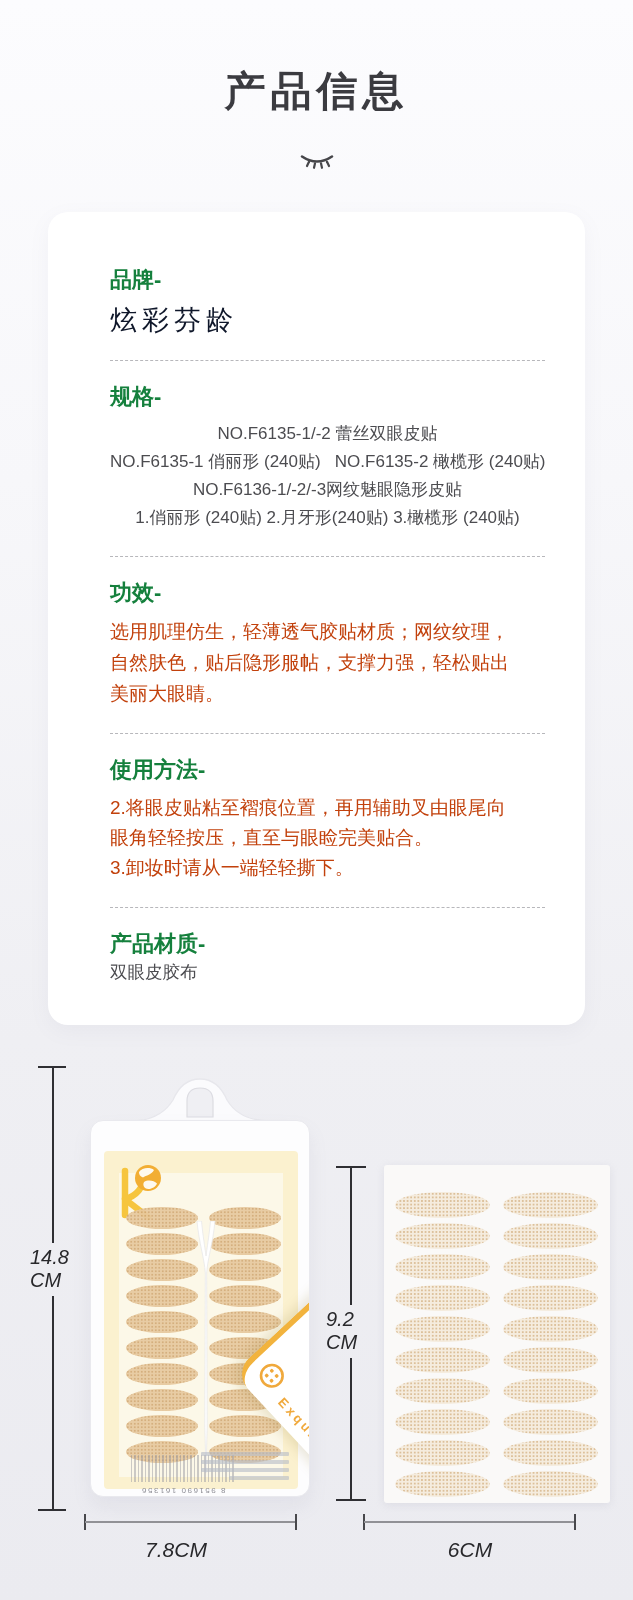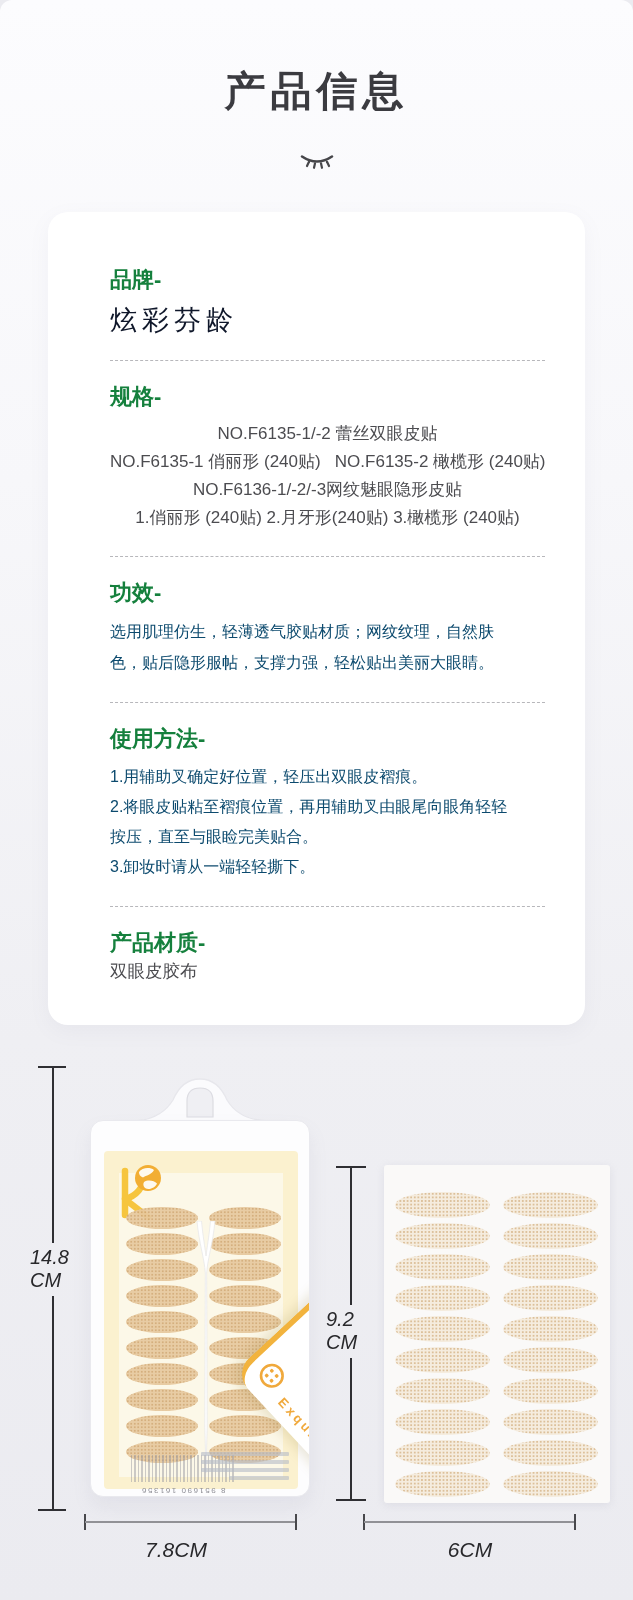--- a/index.html
+++ b/index.html
@@ -1,34 +1,34 @@
 <!DOCTYPE html>
 <html><head>
 <meta charset="utf-8">
 <style>
   * { margin:0; padding:0; box-sizing:border-box; }
   html,body { background:#ebebf0; }
   #root {
     position:relative; width:633px; height:1600px; overflow:hidden;
     background:linear-gradient(180deg,#fcfcfe 0%,#f7f7fa 30%,#efeff3 65%,#ebebf0 100%);
-    font-family:"Liberation Sans", sans-serif; color:#4c4c50;border-radius:12px;
+    font-family:"Liberation Sans", sans-serif; color:#4c4c50;
   }
   
   .page-title { position:absolute; top:64px; left:0; width:100%; text-align:center;
     font-size:41px; font-weight:bold; letter-spacing:5px; color:#3b3b40; }
   .lash-wrap { position:absolute; top:150px; left:0; width:100%; display:flex; justify-content:center; }
   
   .card { position:absolute; left:48px; top:212px; width:537px; height:813px; background:#fff;
     border-radius:20px; box-shadow:0 6px 20px rgba(130,130,150,.07);
     padding:56px 40px 0 62px; }
   .sec-h { font-size:22px; font-weight:bold; color:#15803d; line-height:24px; }
   .brand-name { margin-top:12px; font-size:27px; font-weight:400; letter-spacing:5px;
     color:#0f172a; line-height:32px; }
   .divider { border-top:1px dashed #b7b7bb; margin:24px 0; }
-  .sec-body { margin-top:11px; font-size:16px; line-height:31px; max-width:404px; color:#0c4a6e; }
+  .sec-body { margin-top:11px; font-size:19px; line-height:31px; max-width:404px; color:#c2410c; }
   .spec-body { margin-top:11px; font-size:17px; color:#4c4c50;text-align:center; }
   .spec-line { line-height:28px; white-space:pre; }
   .step-line { line-height:30px; }
   .material-value { margin-top:4px; font-size:17.5px; line-height:24px; }
   
   .vline,.htick { position:absolute; background:#2f2f33; }
   .vline { width:1.5px; }
   .htick { height:1.5px; }
   .dim-v { position:absolute; font-style:italic; font-size:20px; line-height:23px; color:#28282b; }
   .hruler { position:absolute; top:1521px; height:2px; background:#919196; }
@@ -107,21 +107,20 @@
 
     <div class="divider"></div>
 
     <h2 class="sec-h">功效-</h2>
     <div class="sec-body">选用肌理仿生，轻薄透气胶贴材质；网纹纹理，自然肤色，贴后隐形服帖，支撑力强，轻松贴出美丽大眼睛。</div>
 
     <div class="divider"></div>
 
     <h2 class="sec-h">使用方法-</h2>
     <div class="sec-body">
-      <div class="step-line">1.用辅助叉确定好位置，轻压出双眼皮褶痕。</div>
       <div class="step-line">2.将眼皮贴粘至褶痕位置，再用辅助叉由眼尾向眼角轻轻按压，直至与眼睑完美贴合。</div>
       <div class="step-line">3.卸妆时请从一端轻轻撕下。</div>
     </div>
 
     <div class="divider"></div>
 
     <h2 class="sec-h">产品材质-</h2>
     <div class="material-value">双眼皮胶布</div>
   </div>
 

